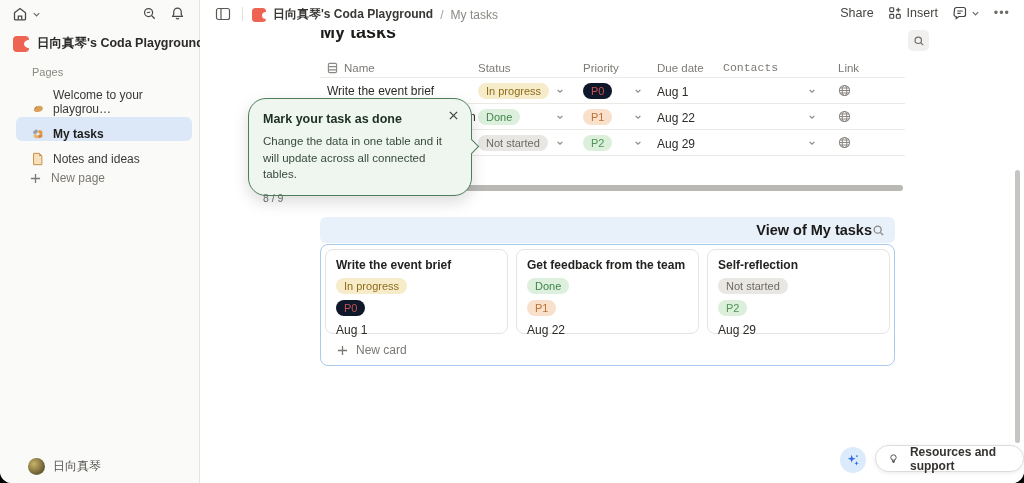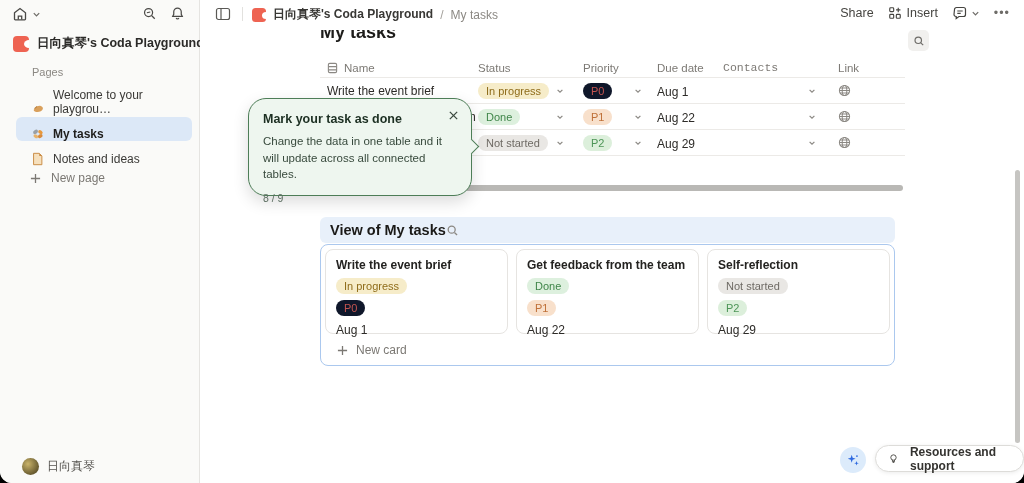--- a/index.html
+++ b/index.html
@@ -15,21 +15,21 @@
   .sb-bell { position:absolute; left:170px; top:6px; }
   .workspace { position:absolute; left:13px; top:35px; display:flex; align-items:center; gap:8px; cursor:pointer; }
   .coda-logo { width:16px; height:16px; border-radius:4px; background:#ee6352; position:relative; overflow:hidden; flex:0 0 auto; }
   .coda-logo::after { content:""; position:absolute; right:-5px; top:4px; width:10px; height:8px; background:#fff; border-radius:50%; }
   .ws-name { font-size:12.5px; font-weight:bold; color:#2b2a28; white-space:nowrap; }
   .pages-label { position:absolute; left:32px; top:66px; font-size:11px; color:#8b8883; }
   .page-item { position:absolute; left:16px; width:176px; height:24px; display:flex; align-items:flex-end; gap:8px; padding-left:14px; border-radius:6px; cursor:pointer; font-size:12px; color:#3a3936; }
   .page-item.selected { background:#dce8f7; font-weight:bold; color:#1f1e1c; }
   .pi-icon { width:15px; height:15px; display:flex; align-items:center; justify-content:center; flex:0 0 auto; }
   .new-page { position:absolute; left:30px; top:171px; display:flex; align-items:center; gap:10px; color:#7b7873; font-size:12px; cursor:pointer; }
-  .sb-user { position:absolute; left:22px; top:458px; display:flex; align-items:center; gap:8px; cursor:pointer; }
+  .sb-user { position:absolute; left:28px; top:458px; display:flex; align-items:center; gap:8px; cursor:pointer; }
   .avatar { width:17px; height:17px; border-radius:50%; background:radial-gradient(circle at 35% 35%, #c9b36a, #6f6134 65%, #4a4122); }
   .user-name { font-size:12px; color:#55534f; }
 
   
   .topbar { position:absolute; left:200px; top:0; width:824px; height:28px; background:#fff; }
   .tb-toggle { position:absolute; left:15px; top:6px; }
   .tb-divider { position:absolute; left:42px; top:7px; width:1px; height:14px; background:#e2e1de; }
   .breadcrumb { position:absolute; left:52px; top:6px; display:flex; align-items:center; gap:7px; }
   .bc-logo { width:14px; height:14px; border-radius:3.5px; background:#ee6352; position:relative; overflow:hidden; }
   .bc-logo::after { content:""; position:absolute; right:-4px; top:4px; width:8px; height:7px; background:#fff; border-radius:50%; }
@@ -69,21 +69,21 @@
 
   
   .tooltip { position:absolute; left:248px; top:98px; width:224px; height:98px; background:#eef6ef; border:1px solid #4d7d57; border-radius:18px; box-shadow:0 6px 16px rgba(0,0,0,.14); padding:13px 14px 9px 14px; z-index:30; }
   .tooltip::before { content:""; position:absolute; right:-6px; top:42px; width:10px; height:10px; background:#eef6ef; border-top:1px solid #4d7d57; border-right:1px solid #4d7d57; transform:rotate(45deg); }
   .tt-title { font-size:12.5px; font-weight:bold; color:#1c2f22; }
   .tt-close { position:absolute; right:12px; top:11px; cursor:pointer; }
   .tt-body { margin-top:7px; font-size:11.5px; line-height:1.45; color:#37493c; width:190px; }
   .tt-step { margin-top:9px; font-size:10.5px; color:#5c6e61; }
 
   
-  .view-header { position:absolute; left:120px; top:189px; width:575px; height:26px; background:#e8f0fa; border-radius:6px; display:flex; align-items:center; justify-content:flex-start; padding:0 10px; }
+  .view-header { position:absolute; left:120px; top:189px; width:575px; height:26px; background:#e8f0fa; border-radius:6px; display:flex; align-items:center; justify-content:flex-end; padding:0 10px; }
   .view-title { font-size:14.5px; font-weight:bold; color:#1b1a18; }
   .card-wrap { position:absolute; left:120px; top:216px; width:575px; height:122px; border:1.5px solid #abc8ee; border-radius:8px; background:#fff; padding:4px; }
   .cards { display:flex; gap:8px; }
   .card { width:183px; height:85px; border:1px solid #e6e4e1; border-radius:8px; background:#fff; padding:8px 10px; cursor:pointer; }
   .card-title { font-size:12px; font-weight:bold; color:#242321; }
   .card .pill { display:inline-block; margin-top:6px; }
   .card-date { margin-top:7px; font-size:12px; color:#2d2b28; }
   .new-card { display:flex; align-items:center; gap:8px; padding:9px 0 0 12px; color:#7b7873; font-size:12px; cursor:pointer; }
 
   

